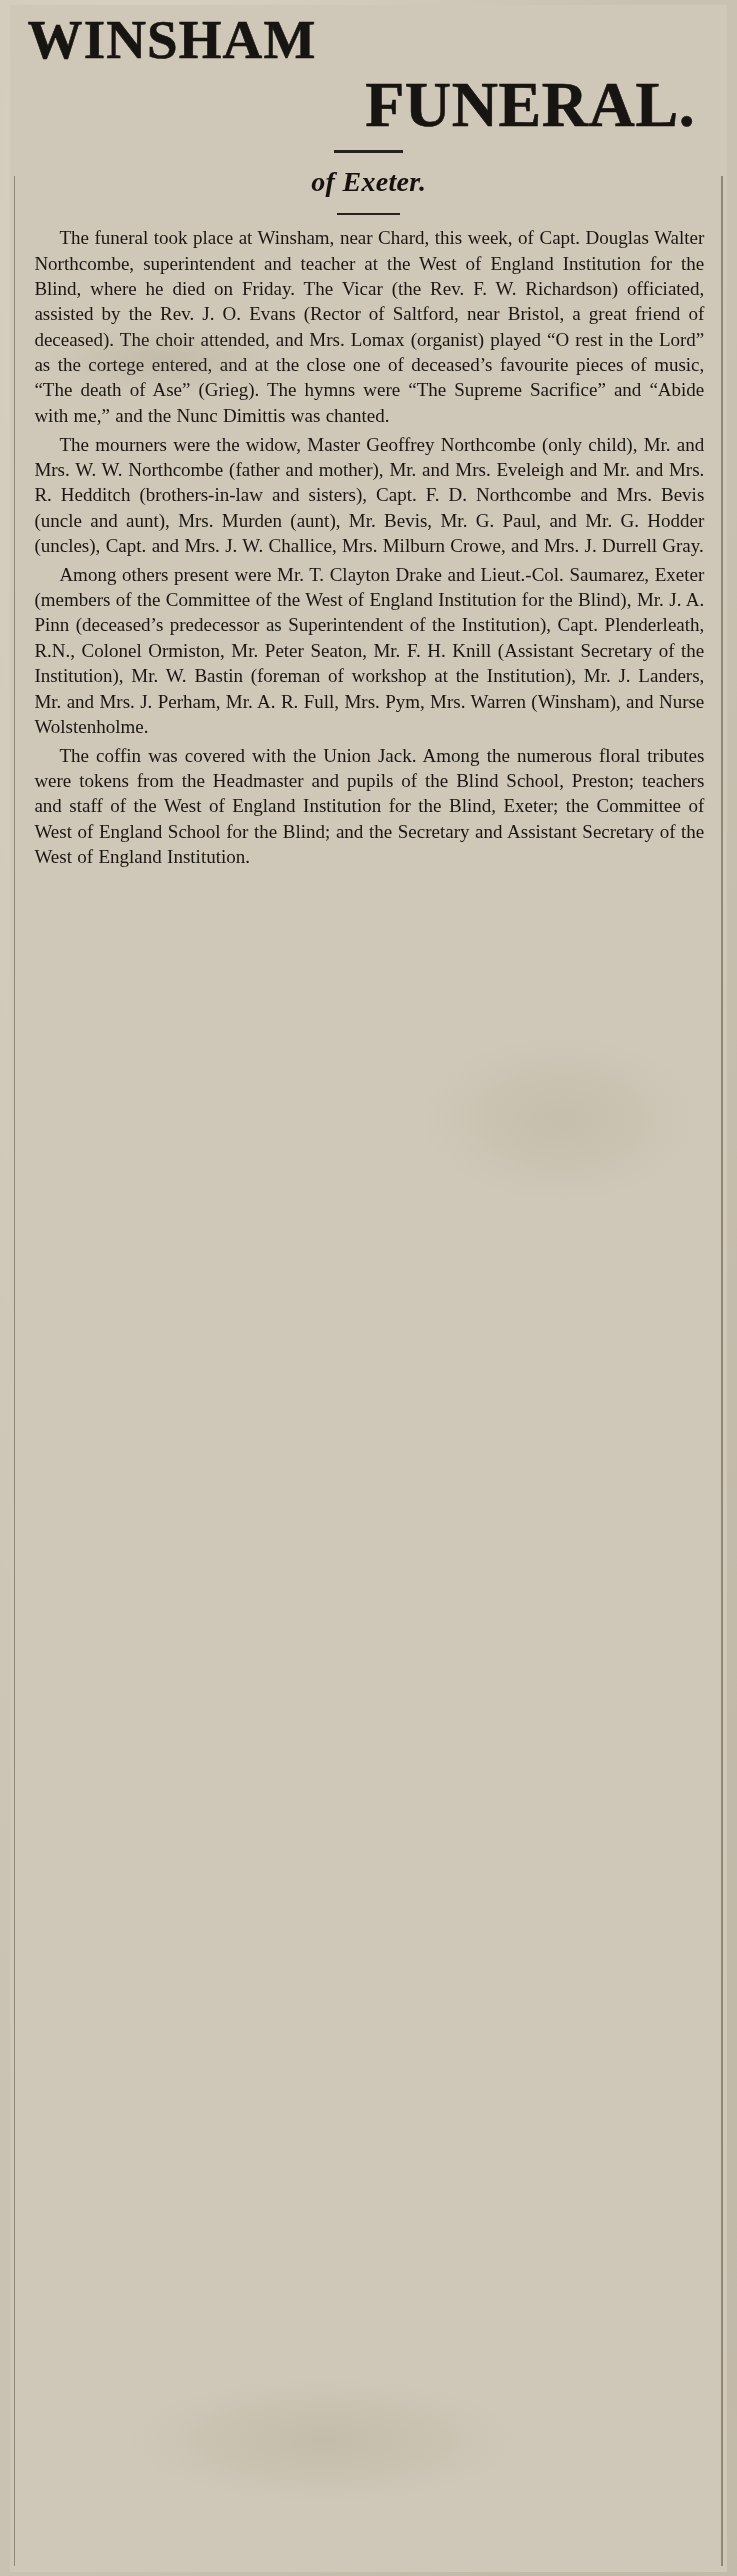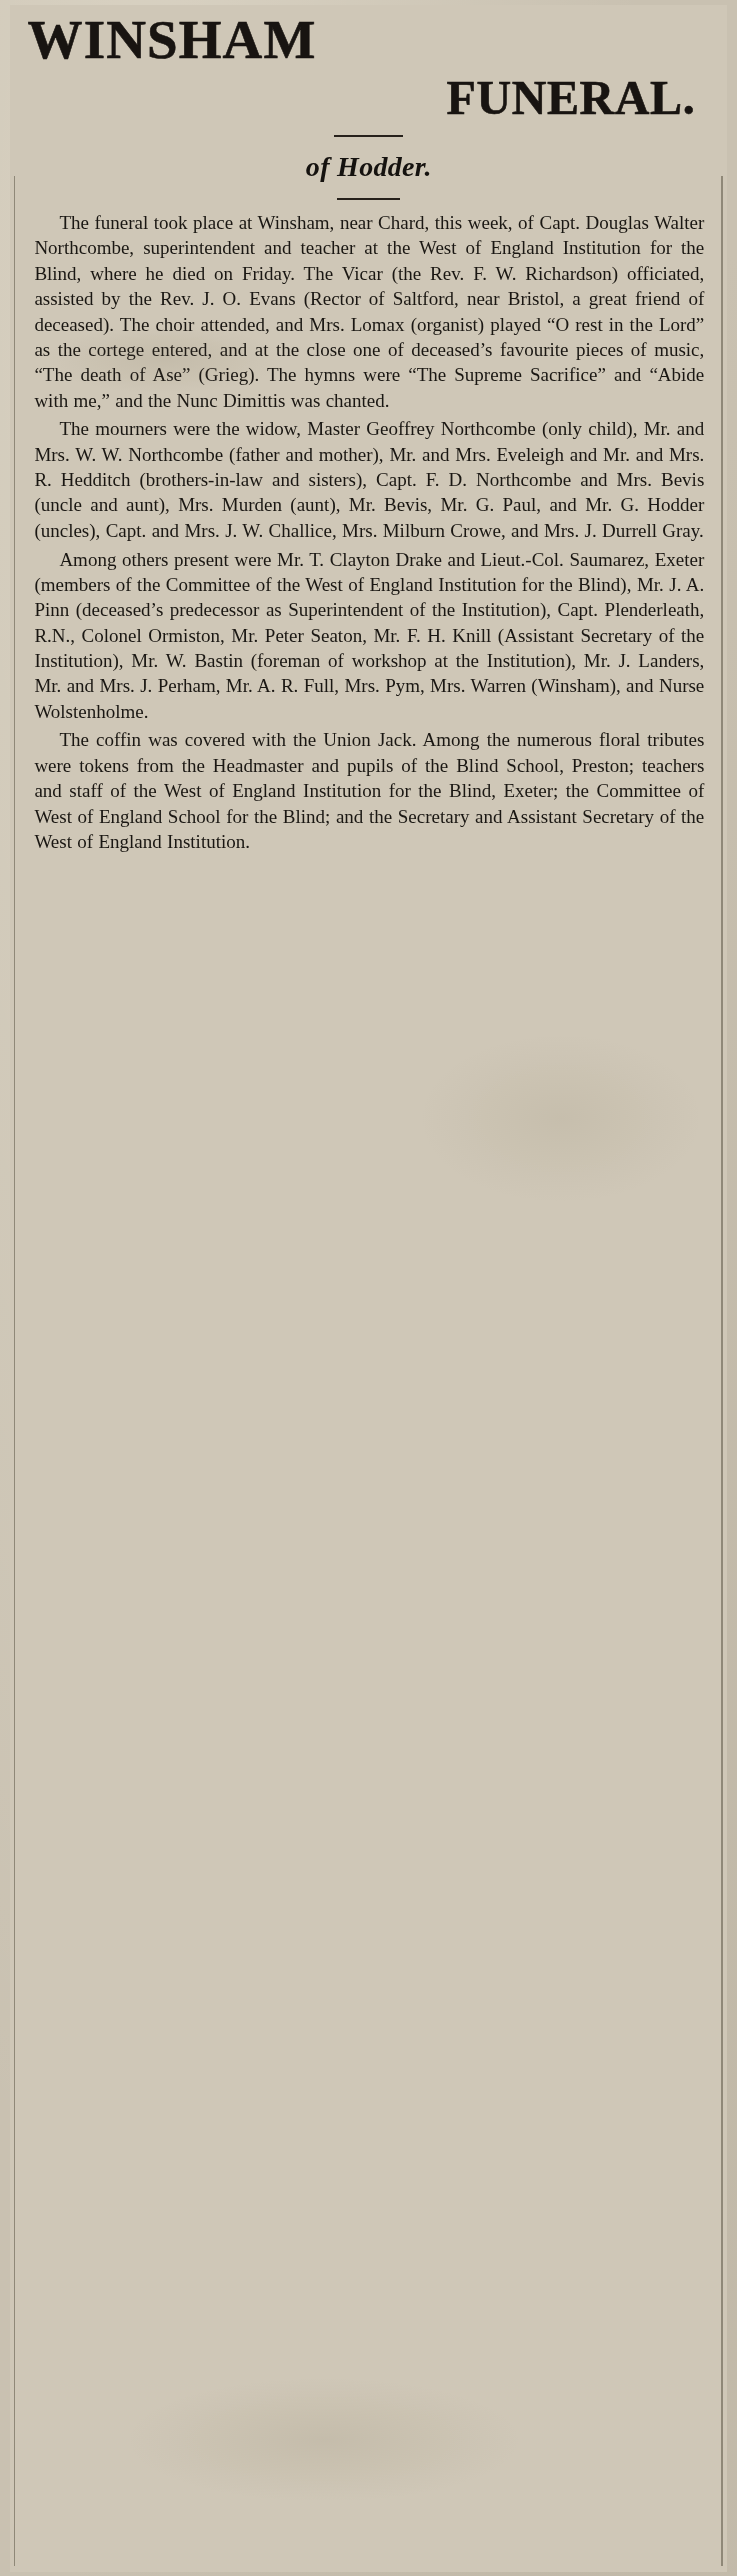--- a/index.html
+++ b/index.html
@@ -55,21 +55,21 @@
     line-height: 0.92;
     letter-spacing: 1.1px;
     color: #1b1714;
     text-align: left;
     margin: 10.3px 0 0 2.3px;
     -webkit-text-stroke: 0.6px #1b1714;
   }
   .headline-2 {
     font-family: "Liberation Serif", serif;
     font-weight: bold;
-    font-size: 48px;
+    font-size: 64px;
     line-height: 0.95;
     letter-spacing: 0.6px;
     color: #1b1714;
     text-align: right;
     margin: 9.1px 17px 0 0;
     -webkit-text-stroke: 0.6px #1b1714;
   }
   .rule-short {
     width: 69px;
     height: 2.3px;
@@ -124,21 +124,21 @@
 <body>
 
 <div class="page">
   <div class="clip">
 
     <div class="headline-1">WINSHAM</div>
     <div class="headline-2">FUNERAL.</div>
 
     <div class="rule-short"></div>
 
-    <div class="subhead">of Hodder.</div>
+    <div class="subhead">of Exeter.</div>
 
     <div class="rule-short2"></div>
 
     <div class="body-col">
       <p class="para indent">The funeral took place at Winsham, near Chard, this week, of Capt. Douglas Walter Northcombe, superintendent and teacher at the West of England Institution for the Blind, where he died on Friday. The Vicar (the Rev. F. W. Richardson) officiated, assisted by the Rev. J. O. Evans (Rector of Saltford, near Bristol, a great friend of deceased). The choir attended, and Mrs. Lomax (organist) played “O rest in the Lord” as the cortege entered, and at the close one of deceased’s favourite pieces of music, “The death of Ase” (Grieg). The hymns were “The Supreme Sacrifice” and “Abide with me,” and the Nunc Dimittis was chanted.</p>
       <p class="para indent">The mourners were the widow, Master Geoffrey Northcombe (only child), Mr. and Mrs. W. W. Northcombe (father and mother), Mr. and Mrs. Eveleigh and Mr. and Mrs. R. Hedditch (brothers-in-law and sisters), Capt. F. D. Northcombe and Mrs. Bevis (uncle and aunt), Mrs. Murden (aunt), Mr. Bevis, Mr. G. Paul, and Mr. G. Hodder (uncles), Capt. and Mrs. J. W. Challice, Mrs. Milburn Crowe, and Mrs. J. Durrell Gray.</p>
       <p class="para indent">Among others present were Mr. T. Clayton Drake and Lieut.-Col. Saumarez, Exeter (members of the Committee of the West of England Institution for the Blind), Mr. J. A. Pinn (deceased’s predecessor as Superintendent of the Institution), Capt. Plenderleath, R.N., Colonel Ormiston, Mr. Peter Seaton, Mr. F. H. Knill (Assistant Secretary of the Institution), Mr. W. Bastin (foreman of workshop at the Institution), Mr. J. Landers, Mr. and Mrs. J. Perham, Mr. A. R. Full, Mrs. Pym, Mrs. Warren (Winsham), and Nurse Wolstenholme.</p>
       <p class="para indent">The coffin was covered with the Union Jack. Among the numerous floral tributes were tokens from the Headmaster and pupils of the Blind School, Preston; teachers and staff of the West of England Institution for the Blind, Exeter; the Committee of West of England School for the Blind; and the Secretary and Assistant Secretary of the West of England Institution.</p>
     </div>
 

